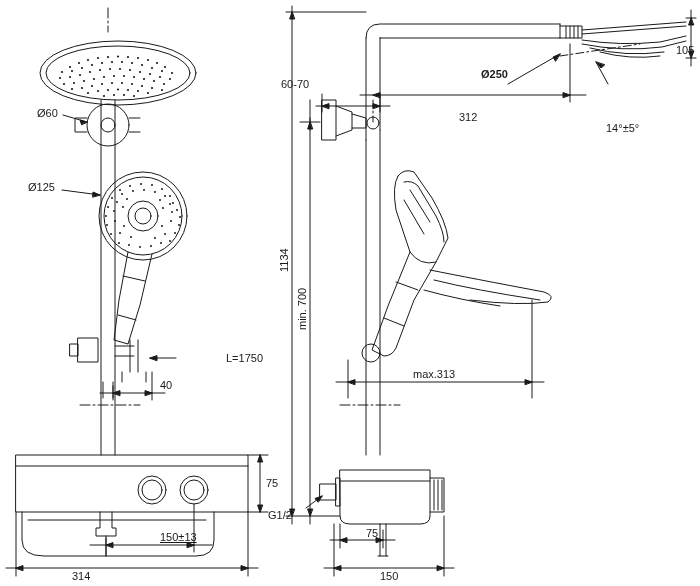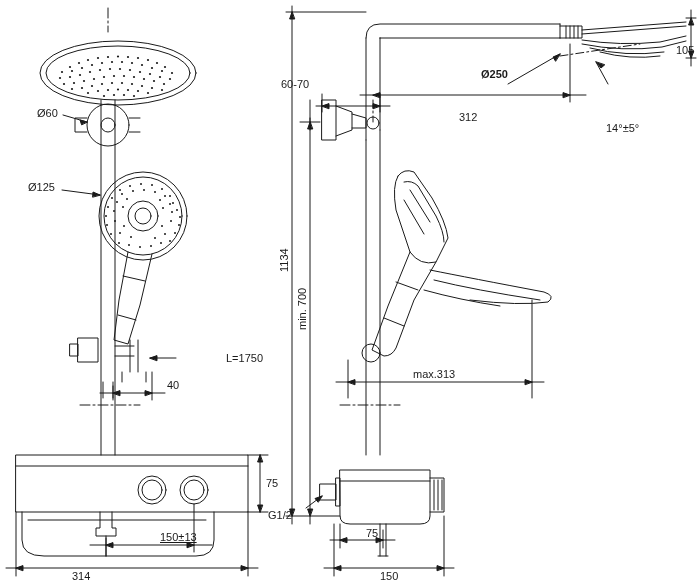--- a/index.html
+++ b/index.html
@@ -400,21 +400,21 @@
         <path d="M334 568 L341 565.6 L341 570.4 Z" fill="#1a1a1a"></path>
         <path d="M444 568 L437 565.6 L437 570.4 Z" fill="#1a1a1a"></path>
       </g>
 
     </g>
   </svg>
 
   <div class="lbl" style="left:37px; top:107px;">Ø60</div>
   <div class="lbl" style="left:28px; top:181px;">Ø125</div>
   <div class="lbl" style="left:178px; top:352px;padding-left:48px;">L=1750</div>
-  <div class="lbl" style="left:167px; top:379px;">40</div>
+  <div class="lbl" style="left:160px; top:379px;">40</div>
   <div class="lbl" style="left:266px; top:477px;">75</div>
   <div class="lbl" style="left:160px; top:531px;text-decoration:underline;">150±13</div>
   <div class="lbl" style="left:72px; top:570px;">314</div>
 
   <div class="lbl" style="left:676px; top:44px;">105</div>
   <div class="lbl" style="left:481px; top:68px;font-weight:bold;">Ø250</div>
   <div class="lbl" style="left:606px; top:94px;margin-top:28px;">14°±5°</div>
   <div class="lbl" style="left:459px; top:111px;">312</div>
   <div class="lbl" style="left:281px; top:78px;">60-70</div>
   <div class="lbl vert" style="left:278px; top:272px;">1134</div>

